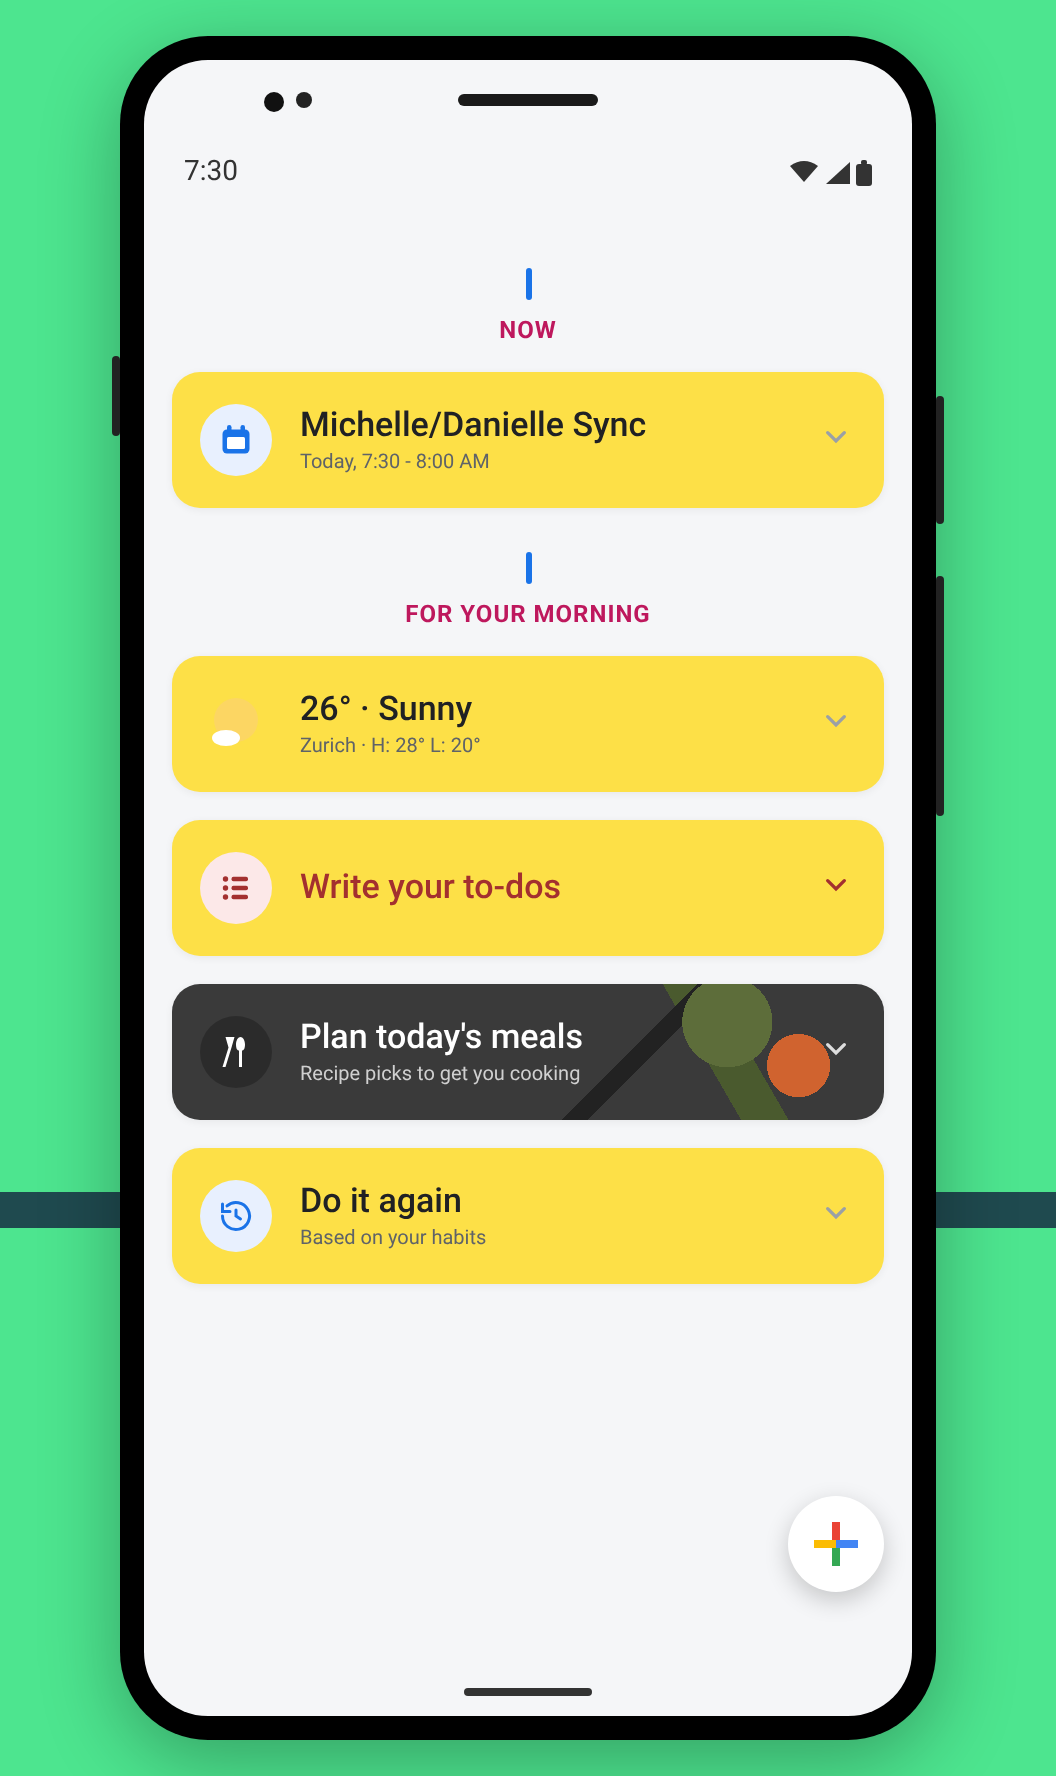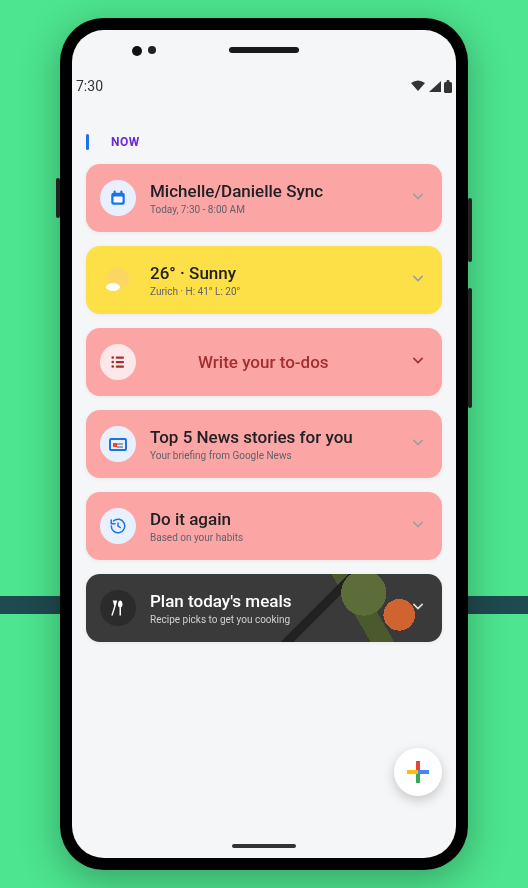--- a/index.html
+++ b/index.html
@@ -74,49 +74,50 @@
       left: 76px;
       top: 16px;
       width: 8px; height: 8px;
       background: #222;
       border-radius: 50%;
     }
     .statusbar {
       display: flex;
       justify-content: space-between;
       align-items: center;
-      padding: 2px 4px 0;
+      padding: 2px 20px 0;
       height: 30px;
       font-size: 14px;
       color: #333;
     }
     .status-icons { display: flex; gap: 2px; align-items: center; }
     .content {
       padding: 12px 14px 0;
       height: calc(100% - 70px);
       overflow: hidden;
     }
     .section-label {
       display: flex;
       align-items: center;
-      gap: 22px;
+      gap: 8px;
       margin: 22px 0 14px;
       font-size: 12px;
       font-weight: 700;
       letter-spacing: 0.5px;
-      color: #6d28d9;
+      color: #be185d;
+      flex-direction: column;
     }
     .section-label .vbar {
       width: 3px;
       height: 16px;
       background: #1a73e8;
       border-radius: 2px;
     }
     .card {
-      background: #fca5a5;
+      background: #fde047;
       border-radius: 14px;
       padding: 16px 14px;
       display: flex;
       align-items: center;
       gap: 14px;
       margin-bottom: 14px;
       box-shadow: 0 1px 4px rgba(0,0,0,0.06);
       position: relative;
     }
     .card.yellow { background: #fde047; }
@@ -135,21 +136,21 @@
       border-radius: 50%;
       display:flex;align-items:center;justify-content:center;
       flex: 0 0 36px;
     }
     .icn.blue { background: #e8f0fe; }
     .icn.pink { background: #fce8e8; }
     .icn.sun { background: transparent; position: relative; }
     .icn.darkc { background: rgba(0,0,0,0.25); }
     .txt { flex: 1; min-width: 0; }
     .title { font-size: 17px; font-weight: 500; color: #202124; white-space: nowrap; overflow: hidden; text-overflow: ellipsis; }
-    .title.red { color: #a3302f; margin-left: 48px; }
+    .title.red { color: #a3302f; }
     .sub { font-size: 10px; color: #5f6368; margin-top: 3px; white-space: nowrap; overflow: hidden; text-overflow: ellipsis; }
     .chev { flex: 0 0 20px; color: #9aa0a6; }
     .card.dark .chev { color: #ddd; }
     .fab {
       position: absolute;
       right: 14px;
       bottom: 62px;
       width: 48px; height: 48px;
       background: #fff;
       border-radius: 50%;
@@ -245,31 +246,35 @@
           <div class="title">Michelle/Danielle Sync</div>
           <div class="sub">Today, 7:30 - 8:00 AM</div>
         </div>
         <div class="chev">
           <svg width="20" height="20" viewBox="0 0 24 24">
               <path d="M7 10l5 5 5-5" stroke="currentColor" stroke-width="2" fill="none" stroke-linecap="round"></path>
             </svg>
         </div>
       </div>
 
+      <div class="section-label">
+        <div class="vbar"></div>
+        <span>FOR YOUR MORNING</span>
+      </div>
 
       <div class="card yellow">
         <div class="icn sun">
           <svg class="sun-svg" width="34" height="34" viewBox="0 0 34 34">
             <circle class="sunbody" cx="17" cy="15" r="11"></circle>
             <ellipse class="cloud" cx="12" cy="24" rx="7" ry="4"></ellipse>
           </svg>
         </div>
         <div class="txt">
           <div class="title">26° · Sunny</div>
-          <div class="sub">Zurich · H: 41°  L: 20°</div>
+          <div class="sub">Zurich · H: 28°  L: 20°</div>
         </div>
         <div class="chev">
           <svg width="20" height="20" viewBox="0 0 24 24">
               <path d="M7 10l5 5 5-5" stroke="currentColor" stroke-width="2" fill="none" stroke-linecap="round"></path>
             </svg>
         </div>
       </div>
 
       <div class="card">
         <div class="icn pink">
@@ -285,27 +290,30 @@
         <div class="txt">
           <div class="title red">Write your to-dos</div>
         </div>
         <div class="chev" style="color:#a3302f">
           <svg width="20" height="20" viewBox="0 0 24 24">
               <path d="M7 10l5 5 5-5" stroke="currentColor" stroke-width="2" fill="none" stroke-linecap="round"></path>
             </svg>
         </div>
       </div>
 
-      <div class="card">
-        <div class="icn blue">
-          <div class="news-badge"></div>
-        </div>
-        <div class="txt">
-          <div class="title">Top 5 News stories for you</div>
-          <div class="sub">Your briefing from Google News</div>
+
+      <div class="card dark">
+        <div class="icn darkc">
+          <svg width="18" height="18" viewBox="0 0 24 24" fill="#fff">
+              <path d="M5 2l2 7-4 13h2l4-13 2-7H5zm10 0c-1.5 0-3 2-3 5s1 4 2 4v11h2V11c1 0 2-1 2-4s-1.5-5-3-5z"></path>
+            </svg>
+        </div>
+        <div class="txt">
+          <div class="title">Plan today's meals</div>
+          <div class="sub">Recipe picks to get you cooking</div>
         </div>
         <div class="chev">
           <svg width="20" height="20" viewBox="0 0 24 24">
               <path d="M7 10l5 5 5-5" stroke="currentColor" stroke-width="2" fill="none" stroke-linecap="round"></path>
             </svg>
         </div>
       </div>
 
       <div class="card">
         <div class="icn blue">
@@ -319,37 +327,20 @@
           <div class="title">Do it again</div>
           <div class="sub">Based on your habits</div>
         </div>
         <div class="chev">
           <svg width="20" height="20" viewBox="0 0 24 24">
               <path d="M7 10l5 5 5-5" stroke="currentColor" stroke-width="2" fill="none" stroke-linecap="round"></path>
             </svg>
         </div>
       </div>
 
-      <div class="card dark">
-        <div class="icn darkc">
-          <svg width="18" height="18" viewBox="0 0 24 24" fill="#fff">
-              <path d="M5 2l2 7-4 13h2l4-13 2-7H5zm10 0c-1.5 0-3 2-3 5s1 4 2 4v11h2V11c1 0 2-1 2-4s-1.5-5-3-5z"></path>
-            </svg>
-        </div>
-        <div class="txt">
-          <div class="title">Plan today's meals</div>
-          <div class="sub">Recipe picks to get you cooking</div>
-        </div>
-        <div class="chev">
-          <svg width="20" height="20" viewBox="0 0 24 24">
-              <path d="M7 10l5 5 5-5" stroke="currentColor" stroke-width="2" fill="none" stroke-linecap="round"></path>
-            </svg>
-        </div>
-      </div>
-
     </div>
 
     <div class="fab">
       <div class="plus">
         <span class="v"></span>
           <span class="v2"></span>
           <span class="h"></span>
           <span class="h2"></span>
       </div>
     </div>

